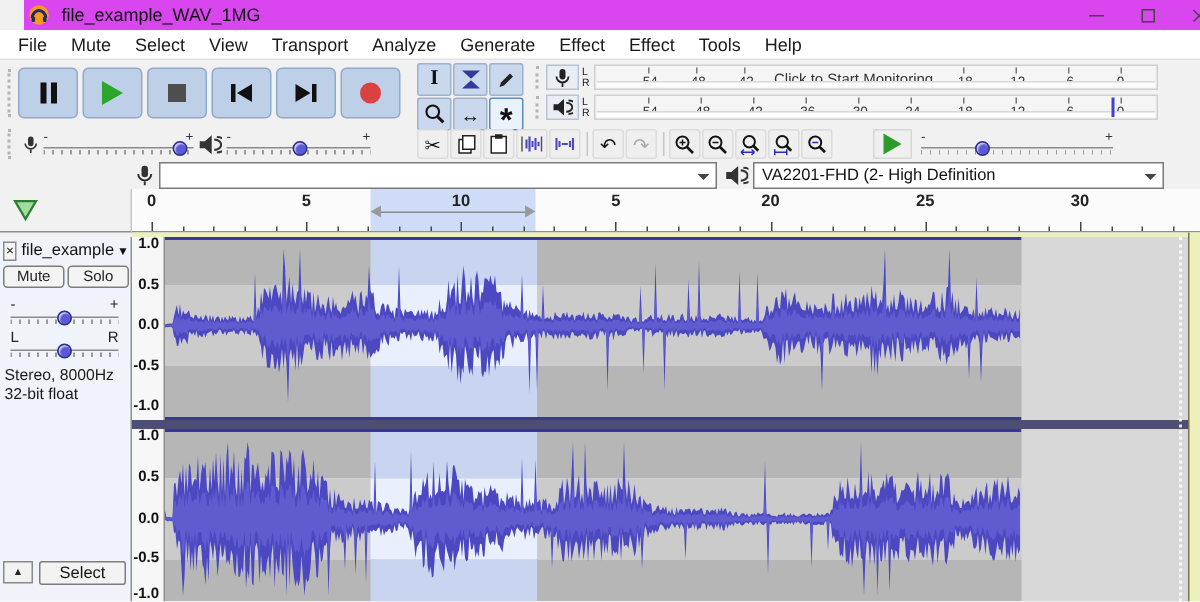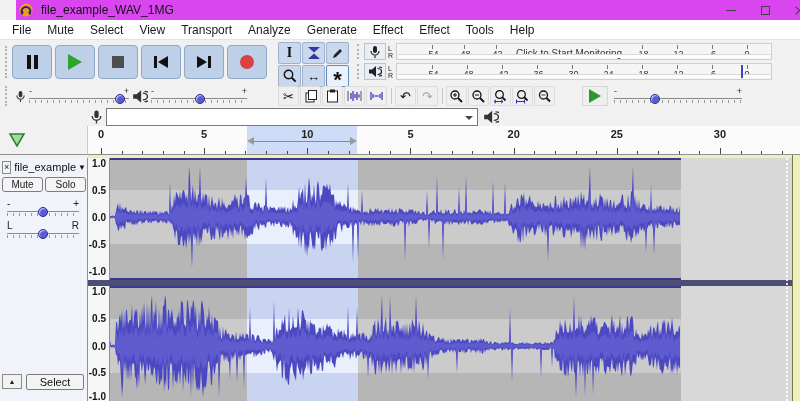--- a/index.html
+++ b/index.html
@@ -436,20 +436,24 @@
         </svg>
       <div class="combo" style="left:106px; width:372px;">
         <span></span>
           <i class="chev"></i>
       </div>
       <svg class="dev-icon" style="left:483px;" width="16" height="16" viewBox="0 0 14 13">
           <polygon points="1,4.5 4,4.5 8,1 8,12 4,8.5 1,8.5" fill="#333"></polygon>
           <path d="M9.5,3.5 a4,3 0 0 1 0,6" fill="none" stroke="#333" stroke-width="1.2"></path>
           <path d="M11,2 a6,4.5 0 0 1 0,9" fill="none" stroke="#333" stroke-width="1.2"></path>
         </svg>
+      <div class="combo" style="left:502px; width:274px;">
+        <span>VA2201-FHD (2- High Definition</span>
+          <i class="chev"></i>
+      </div>
     </div>
   </div>
 
 
   <div class="abs" id="ruler-corner">
     <div id="monitor-btn">
       <svg width="18" height="16" viewBox="0 0 18 16">
           <polygon points="2,2 16,2 9,14" fill="#9fdc9f" stroke="#2f7d2f" stroke-width="1.5"></polygon>
         </svg>
     </div>
@@ -522,20 +526,24 @@
       <div style="position:absolute;left:0;right:0;top:15px;height:3px;background:repeating-linear-gradient(90deg,#9a9a9a 0 1px,transparent 1px 6px);"></div>
       <div class="thumb" style="left:31px;top:9px;"></div>
     </div>
     <div class="tp-slider" style="top:62px;">
       <span style="position:absolute;left:0;top:0;font-size:10px;color:#222;">L</span>
       <span style="position:absolute;right:0;top:0;font-size:10px;color:#222;">R</span>
       <div style="position:absolute;left:0;right:0;top:13px;height:1px;background:#8a8a8a;"></div>
       <div style="position:absolute;left:0;right:0;top:15px;height:3px;background:repeating-linear-gradient(90deg,#9a9a9a 0 1px,transparent 1px 6px);"></div>
       <div class="thumb" style="left:31px;top:9px;"></div>
     </div>
+    <div id="tp-info">
+      <div>Stereo, 8000Hz</div>
+      <div>32-bit float</div>
+    </div>
     <div id="tp-bottom">
       <div id="collapse-btn">▲</div>
       <div id="select-btn">Select</div>
     </div>
   </div>
 
   <div class="abs" id="vruler">
       <div class="vr-label" style="top: 5px;">1.0</div>
       <div class="vr-label" style="top: 32px;">0.5</div>
       <div class="vr-label" style="top: 59px;">0.0</div>

